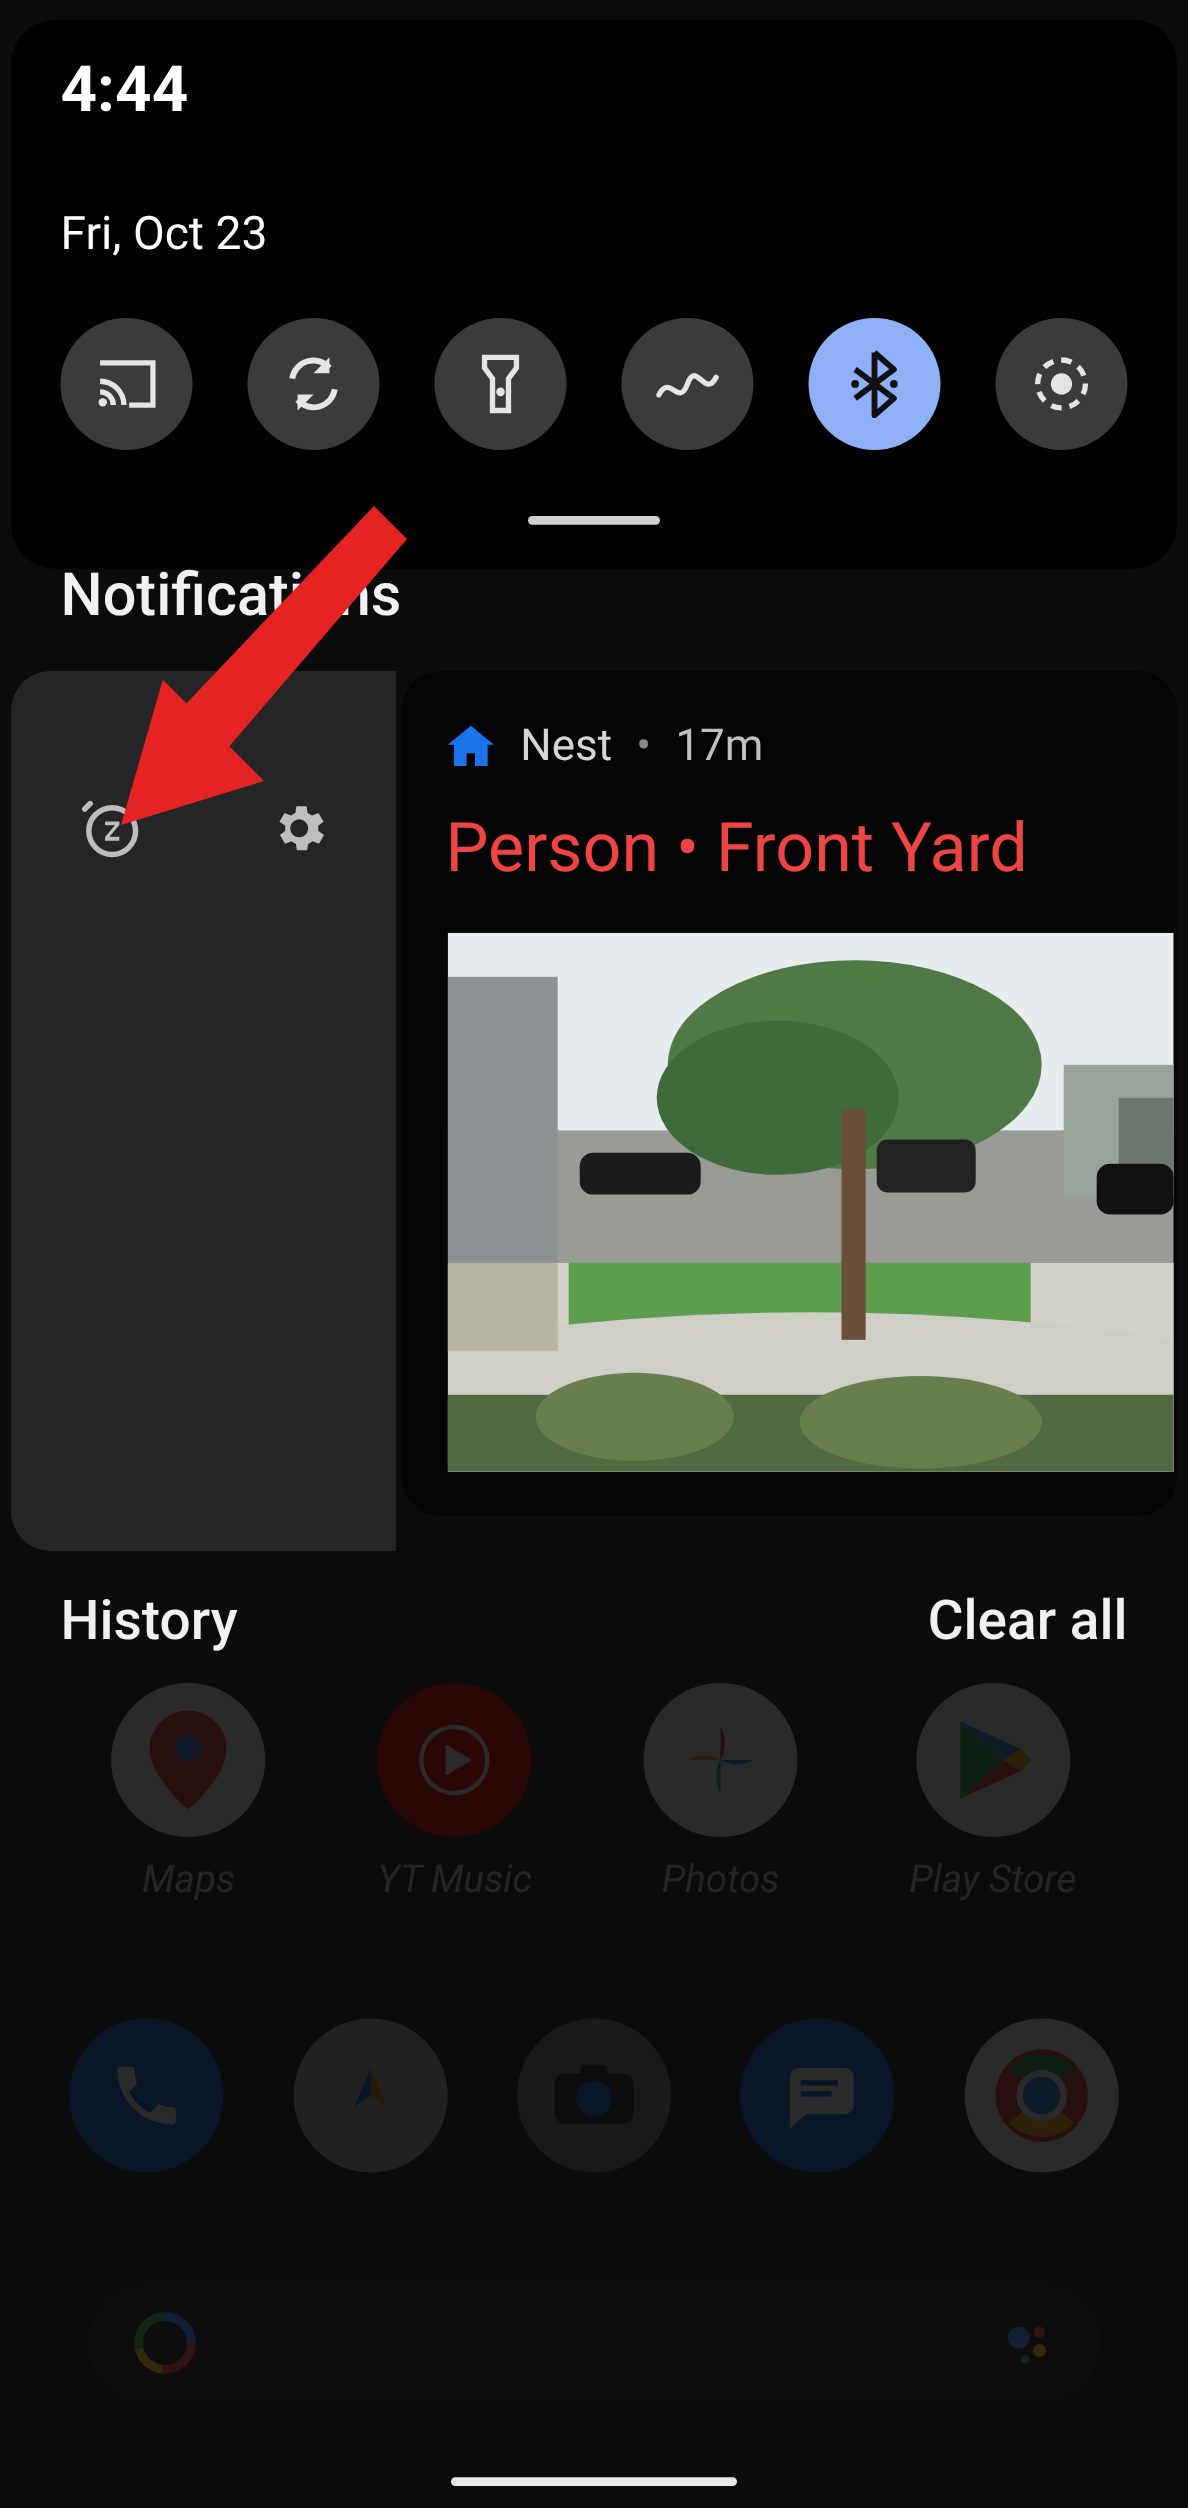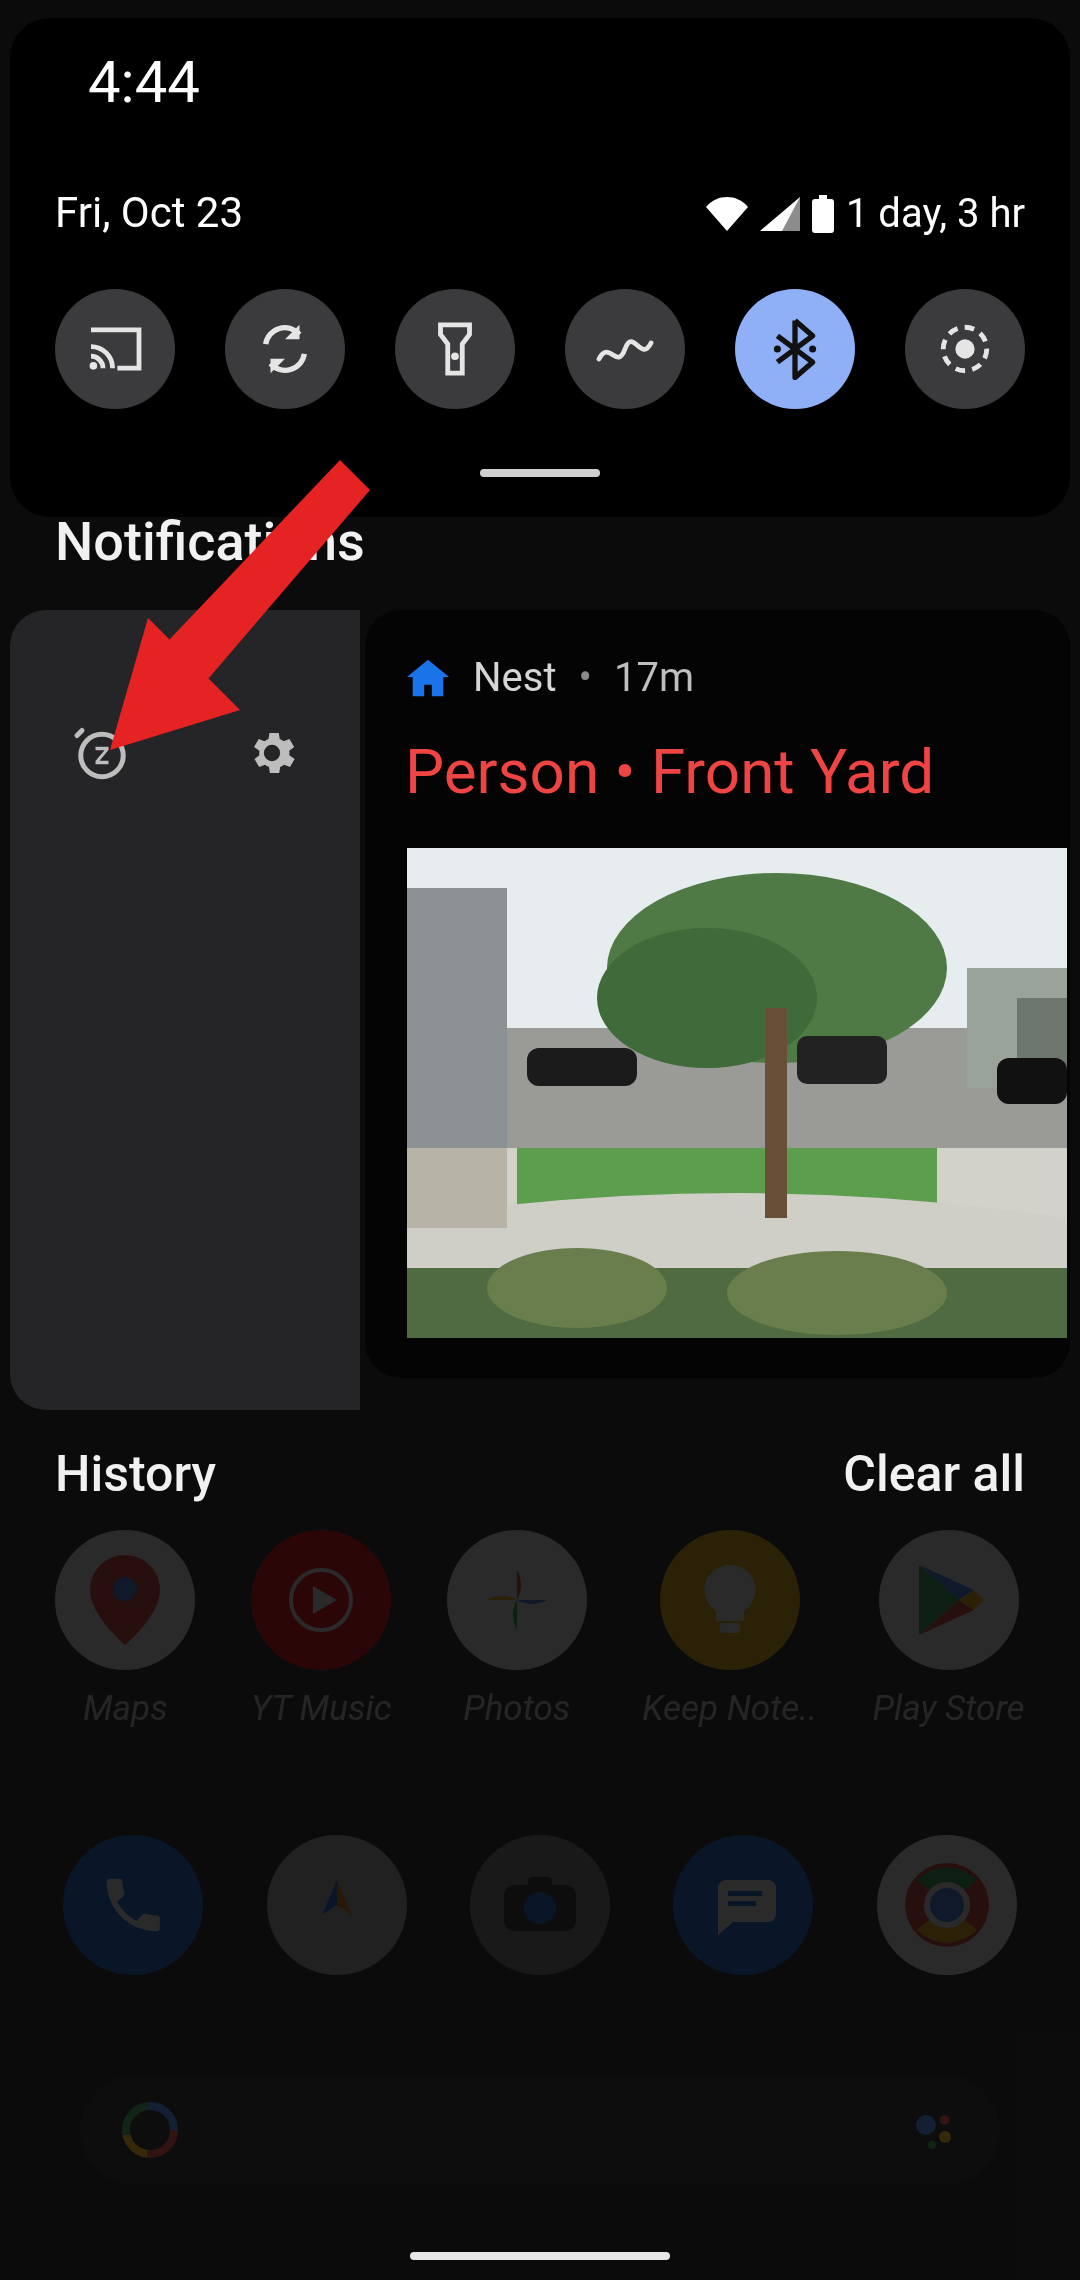--- a/index.html
+++ b/index.html
@@ -45,21 +45,21 @@
   
   .scrim { position: absolute; inset: 0; background: rgba(0,0,0,0.55); z-index: 1; }
 
   
   .qs {
     position: absolute; left: 10px; right: 10px; top: 18px;
     background: #000; border-radius: 40px;
     padding: 30px 45px 40px 45px;
     z-index: 3; color: #fff;
   }
-  .qs-time { font-size: 58px; font-weight: 400; margin-left: 33px; }
+  .qs-time { font-size: 58px; font-weight: 700; }
   .qs-bar { display: flex; align-items: flex-end; justify-content: space-between; margin-top: 72px; }
   .qs-date { font-size: 42px; }
   .qs-status { display: flex; align-items: center; gap: 12px; font-size: 40px; }
   .qs-tiles { display: flex; justify-content: space-between; margin-top: 52px; }
   .qs-tile {
     width: 120px; height: 120px; border-radius: 60px;
     background: #3b3b3e; display: flex; align-items: center; justify-content: center;
   }
   .qs-tile.active { background: #8fb0f7; }
   .qs-handle {
@@ -149,29 +149,20 @@
       <svg width="80" height="80" viewBox="0 0 80 80">
           <path fill="#ea4335" d="M40 40V10a30 30 0 0 1 0 30z"></path>
           <path fill="#4285f4" d="M40 40h30a30 30 0 0 1-30 0z"></path>
           <path fill="#34a853" d="M40 40v30a30 30 0 0 1 0-30z"></path>
           <path fill="#fbbc04" d="M40 40H10a30 30 0 0 1 30 0z"></path>
         </svg>
     </div>
     <span>Photos</span>
   </div>
   <div class="app-cell">
-    <div class="app-icon" style="background:#fbbc04">
-      <svg width="60" height="80" viewBox="0 0 60 80">
-          <path fill="#fff" d="M30 5a25 25 0 0 0-14 46v10h28V51A25 25 0 0 0 30 5z"></path>
-          <rect x="20" y="63" width="20" height="10" rx="3" fill="#fff"></rect>
-        </svg>
-    </div>
-    <span>Keep Note..</span>
-  </div>
-  <div class="app-cell">
     <div class="app-icon" style="background:#fff">
       <svg width="70" height="80" viewBox="0 0 70 80">
           <polygon points="5,5 5,75 45,40" fill="#34a853"></polygon>
           <polygon points="5,5 60,30 45,40" fill="#4285f4"></polygon>
           <polygon points="5,75 60,50 45,40" fill="#ea4335"></polygon>
           <polygon points="45,40 60,30 70,40 60,50" fill="#fbbc04"></polygon>
         </svg>
     </div>
     <span>Play Store</span>
   </div>
@@ -238,34 +229,20 @@
       <circle cx="22" cy="40" r="4" fill="#34a853"></circle>
     </svg>
 </div>
 
 <div class="scrim"></div>
 
 <div class="qs">
   <div class="qs-time">4:44</div>
   <div class="qs-bar">
     <div class="qs-date">Fri, Oct 23</div>
-    <div class="qs-status">
-      <svg width="42" height="34" viewBox="0 0 42 34">
-          <path fill="#fff" d="M21 34 0 10C6 3 13 0 21 0s15 3 21 10z"></path>
-        </svg>
-      <svg width="40" height="34" viewBox="0 0 40 34">
-          <path fill="#fff" d="M40 34H0L40 0z"></path>
-          <path fill="#000" opacity=".45" d="M40 0v34H22z"></path>
-        </svg>
-      <svg width="22" height="38" viewBox="0 0 22 38">
-          <rect x="0" y="4" width="22" height="34" rx="3" fill="#fff"></rect>
-          <rect x="7" y="0" width="8" height="5" fill="#fff"></rect>
-        </svg>
-      <span>1 day, 3 hr</span>
-    </div>
   </div>
 
   <div class="qs-tiles">
     <div class="qs-tile">
       <svg width="58" height="48" viewBox="0 0 24 20">
           <path fill="none" stroke="#e5e5e5" stroke-width="2" d="M2 2h20v16h-9"></path>
           <path fill="none" stroke="#e5e5e5" stroke-width="2" d="M2 9a9 9 0 0 1 9 9M2 13a5 5 0 0 1 5 5"></path>
           <circle cx="3" cy="17" r="1.6" fill="#e5e5e5"></circle>
         </svg>
     </div>

